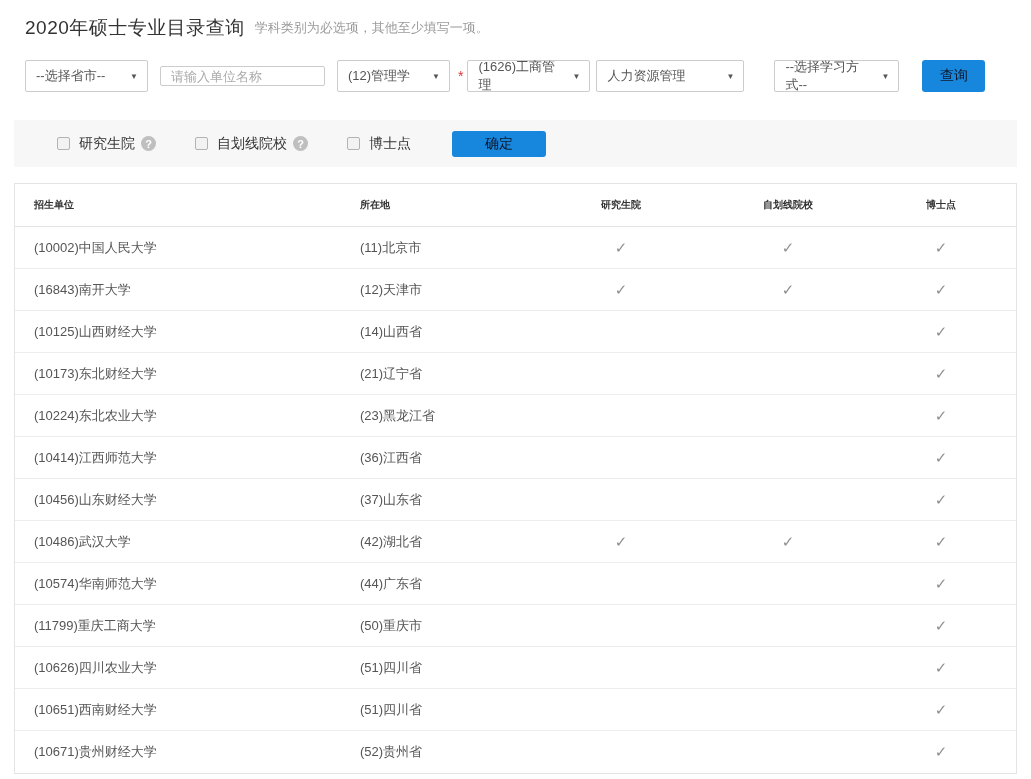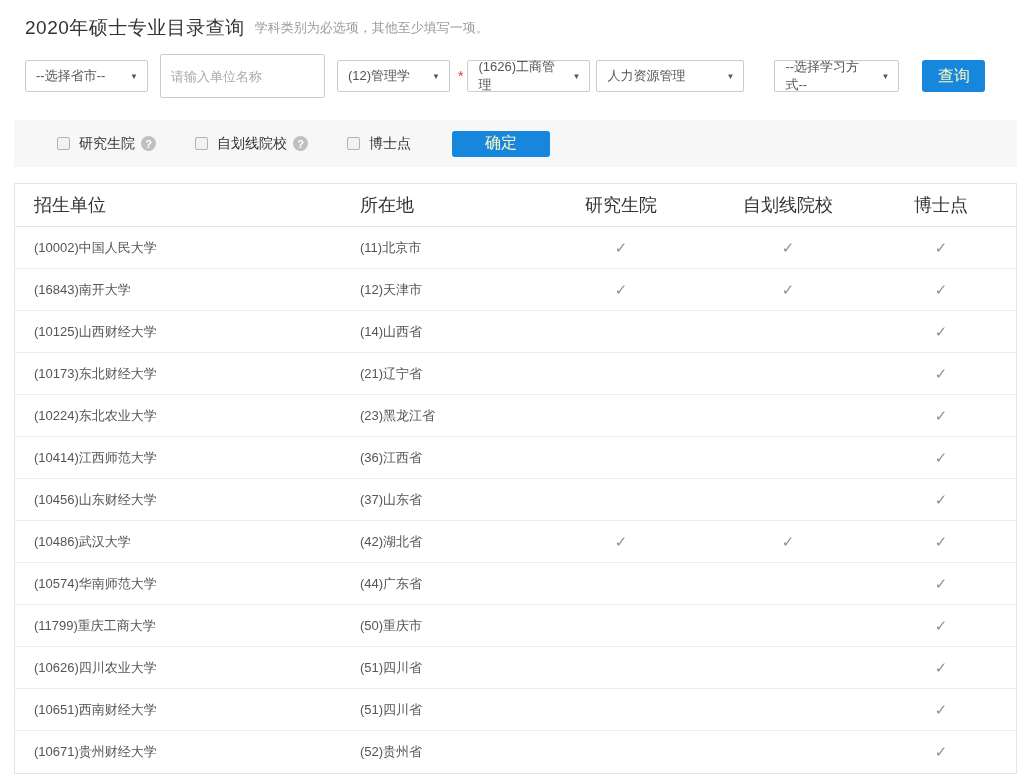--- a/index.html
+++ b/index.html
@@ -20,34 +20,34 @@
   
   .filter-row { display: flex; align-items: center; margin: 19px 0 0 11px; height: 32px; }
   .select {
     height: 32px; border: 1px solid #cccccc; border-radius: 2px; background: #fff;
     display: flex; align-items: center; justify-content: space-between;
     padding: 0 9px 0 10px; font-size: 13px; color: #555; cursor: pointer;
   }
   .caret { font-size: 8px; color: #555; margin-left: 6px; }
   .w-province { width: 123px; gap: 18px; }
   .text-input {
-    width: 165px; height: 44px; margin-left: 12px;
+    width: 165px; height: 20px; margin-left: 12px;
     border: 1px solid #cccccc; border-radius: 2px; padding: 0 10px;
     font-size: 13px; color: #555; font-family: "Liberation Sans", sans-serif;
     outline: none;
   }
   .text-input::placeholder { color: #aaaaaa; }
   .w-cat { width: 113px; margin-left: 12px; }
   .required { color: #e53333; font-size: 14px; margin: 0 4px 0 8px; line-height: 32px; }
   .w-disc { width: 123px; }
   .w-major { width: 148px; margin-left: 6px; }
   .w-mode { width: 125px; margin-left: 30px; }
   .btn {
-    border: none; color: #fef9c3; background: #1786dd; border-radius: 3px;
-    font-size: 16px; cursor: pointer; font-family: "Liberation Sans", sans-serif;
+    border: none; color: #0f172a; background: #1786dd; border-radius: 3px;
+    font-size: 14px; cursor: pointer; font-family: "Liberation Sans", sans-serif;
   }
   .btn-search { width: 63px; height: 32px; margin-left: 23px; }
 
   
   .checkbox-bar {
     margin-top: 28px; height: 47px; background: #f7f7f7;
     display: flex; align-items: center; padding-left: 43px;
   }
   .cb-item { display: flex; align-items: center; margin-right: 39px; cursor: pointer; }
   .cb {
@@ -58,21 +58,21 @@
   .help {
     width: 15px; height: 15px; border-radius: 50%; background: #bfbfbf; color: #fff;
     font-size: 11px; font-weight: bold; display: inline-flex;
     align-items: center; justify-content: center; margin-left: 6px; flex: none;
   }
   .btn-confirm { height: 26px; padding: 0 33px; margin-left: 2px; }
 
   
   .table { margin-top: 16px; border: 1px solid #e4e4e4; }
   .row { display: grid; grid-template-columns: 326px 193px 174px 160px 146px; align-items: center; }
-  .thead { height: 43px; border-bottom: 1px solid #e4e4e4; font-weight: normal; font-size: 18px; color: #333; }
+  .thead { height: 43px; border-bottom: 1px solid #e4e4e4; font-weight: bold; font-size: 10px; color: #333; }
   .trow { height: 42px; border-bottom: 1px solid #ededed; font-size: 13px; color: #555; }
   .trow:last-child { border-bottom: none; }
   .c1, .c2 { padding-left: 19px; text-align: left; }
   .c3, .c4, .c5 { text-align: center; }
   .check { color: #8e8e8e; font-size: 15px; }
 </style>
 </head>
 <body>
 
 <div class="page">

